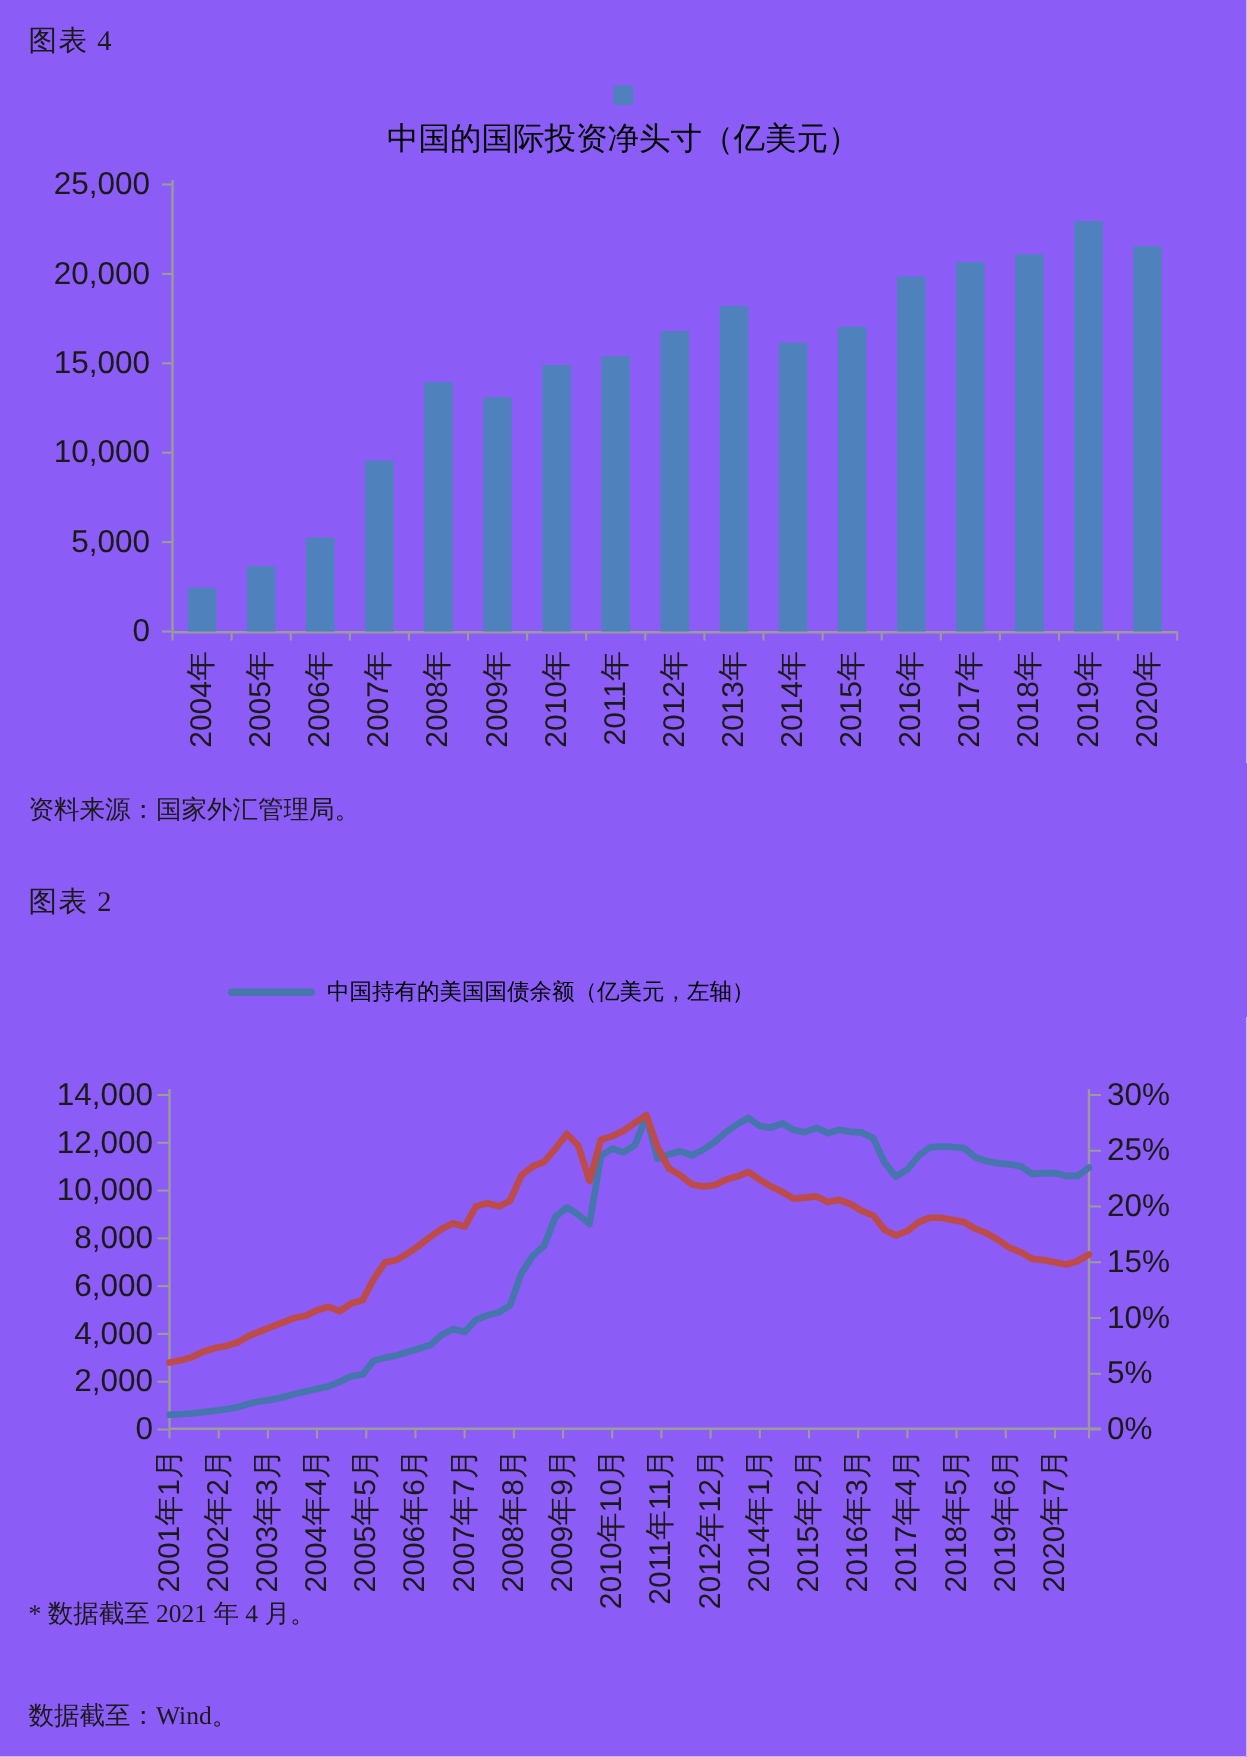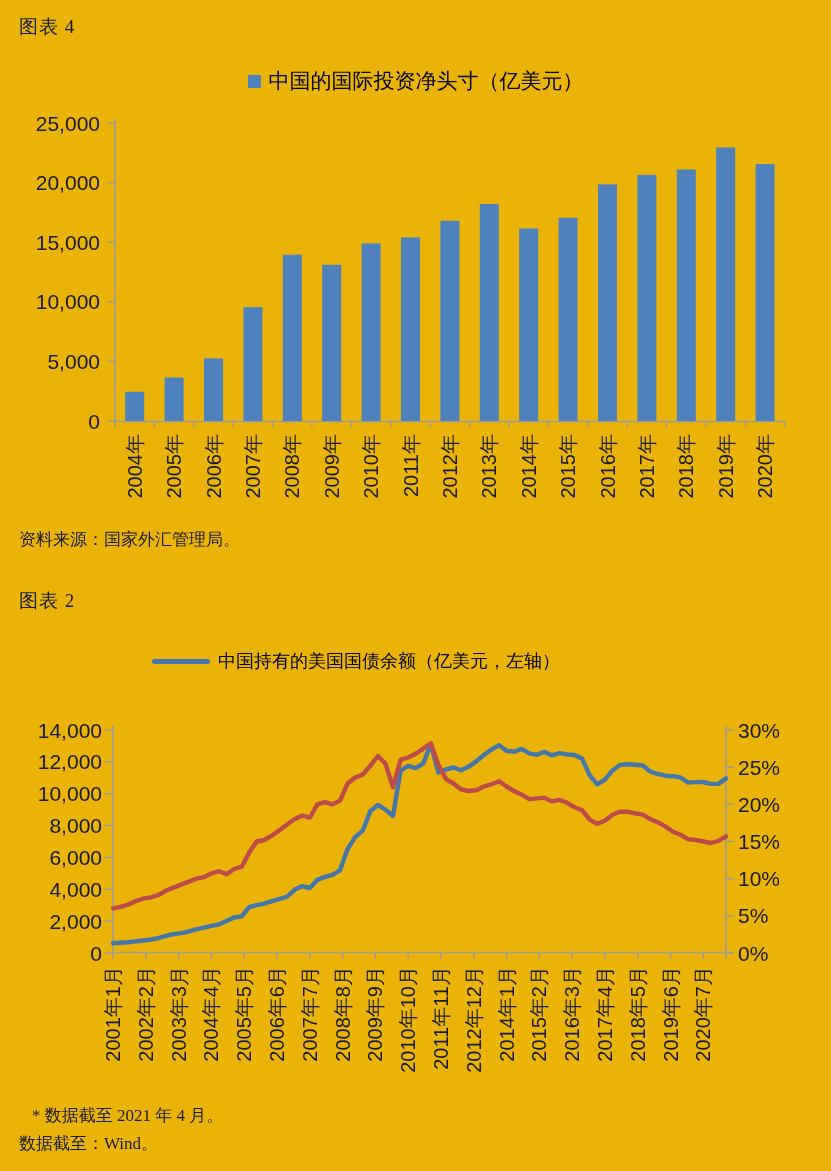--- a/index.html
+++ b/index.html
@@ -1,31 +1,31 @@
 <!DOCTYPE html>
 <html><head>
 <meta charset="utf-8">
 <style>
   html,body{margin:0;padding:0;background:#ffffff;}
   .page{
-    position:relative;width:831px;height:1171px;background:#eab308;overflow:hidden;
+    position:relative;width:831px;height:1171px;background:#8b5cf6;overflow:hidden;
     font-family:"Liberation Serif","DejaVu Serif",serif;color:#000;
   }
   .fig-label{position:absolute;left:19px;font-size:19px;color:#1a1a1a;letter-spacing:1px;}
   .src-note{position:absolute;left:19px;font-size:17px;color:#1a1a1a;}
   .chart1-legend{
     position:absolute;left:0;top:66px;width:831px;height:30px;
-    display:flex;align-items:center;justify-content:center;gap:8px;
+    display:flex;align-items:center;justify-content:center;gap:8px;flex-direction:column;
   }
   .chart1-legend .swatch{width:13px;height:13px;flex:0 0 auto;}
   .chart1-legend .label{font-size:21px;}
   .chart2-legend{position:absolute;left:152px;top:641px;width:620px;}
   .chart2-legend .row{display:flex;align-items:center;height:40px;gap:8px;}
   .chart2-legend .line-swatch{width:58px;height:5px;border-radius:3px;flex:0 0 auto;}
-  .chart2-legend .label{font-size:18px;}
+  .chart2-legend .label{font-size:15px;}
   svg{position:absolute;left:0;overflow:visible;}
   svg text{font-family:"Liberation Sans","DejaVu Sans",sans-serif;}
 </style>
 </head>
 <body>
 
 <div class="page">
 
   <div class="fig-label" style="top:14px;">图表 4</div>
 
@@ -184,16 +184,16 @@
       <text x="637.7078189300412" y="246" fill="#1a1a1a" text-anchor="end" font-size="20px" dominant-baseline="central" transform="rotate(-90 637.7078189300412 246)">2018年5月</text>
       <line x1="670.5020576131687" y1="233" x2="670.5020576131687" y2="239" stroke="#9b9b9b" stroke-width="1.4"></line>
       <text x="670.5020576131687" y="246" fill="#1a1a1a" text-anchor="end" font-size="20px" dominant-baseline="central" transform="rotate(-90 670.5020576131687 246)">2019年6月</text>
       <line x1="703.2962962962963" y1="233" x2="703.2962962962963" y2="239" stroke="#9b9b9b" stroke-width="1.4"></line>
       <text x="703.2962962962963" y="246" fill="#1a1a1a" text-anchor="end" font-size="20px" dominant-baseline="central" transform="rotate(-90 703.2962962962963 246)">2020年7月</text>
       <line x1="726" y1="233" x2="726" y2="239" stroke="#9b9b9b" stroke-width="1.4"></line>
       <polyline points="113.0,223.2 120.6,222.8 128.1,222.3 135.7,221.4 143.3,220.5 150.8,219.5 158.4,218.2 166.0,215.8 173.5,214.1 181.1,213.1 188.7,211.5 196.2,209.4 203.8,207.7 211.4,205.9 219.0,204.3 226.5,201.1 234.1,197.5 241.7,196.4 249.2,187.1 256.8,185.1 264.4,183.6 271.9,181.2 279.5,179.0 287.1,176.6 294.6,169.8 302.2,166.1 309.8,168.0 317.3,159.9 324.9,156.9 332.5,154.9 340.0,150.3 347.6,129.0 355.2,117.1 362.7,110.7 370.3,91.2 377.9,84.9 385.4,89.6 393.0,96.0 400.6,50.5 408.1,45.8 415.7,48.2 423.3,43.4 430.9,24.3 438.4,52.4 446.0,49.5 453.6,47.5 461.1,50.3 468.7,46.6 476.3,41.4 483.8,35.0 491.4,29.6 499.0,25.2 506.5,30.7 514.1,31.8 521.7,28.9 529.2,33.4 536.8,34.8 544.4,31.8 551.9,35.4 559.5,33.2 567.1,34.5 574.6,35.0 582.2,38.8 589.8,55.3 597.3,64.4 604.9,59.7 612.5,50.4 620.0,44.9 627.6,44.3 635.2,44.7 642.8,45.4 650.3,51.6 657.9,54.0 665.5,55.7 673.0,56.2 680.6,57.5 688.2,62.6 695.7,62.1 703.3,62.0 710.9,63.9 718.4,63.9 726.0,58.4" fill="none" stroke="#4576ac" stroke-width="4.4" stroke-linejoin="round" stroke-linecap="round"></polyline>
       <polyline points="113.0,188.4 120.6,186.9 128.1,184.7 135.7,181.0 143.3,178.7 150.8,177.3 158.4,175.0 166.0,170.6 173.5,167.6 181.1,164.6 188.7,161.6 196.2,158.7 203.8,157.2 211.4,153.5 219.0,151.2 226.5,154.2 234.1,149.0 241.7,146.8 249.2,132.6 256.8,121.5 264.4,120.0 271.9,115.6 279.5,110.3 287.1,104.4 294.6,99.2 302.2,95.5 309.8,97.7 317.3,84.3 324.9,82.1 332.5,84.3 340.0,80.6 347.6,63.5 355.2,57.6 362.7,54.6 370.3,45.7 377.9,36.0 385.4,43.5 393.0,67.2 400.6,39.7 408.1,37.5 415.7,33.8 423.3,28.6 430.9,23.4 438.4,44.9 446.0,59.1 453.6,63.5 461.1,69.5 468.7,71.0 476.3,70.2 483.8,66.5 491.4,64.3 499.0,61.3 506.5,66.5 514.1,71.0 521.7,74.7 529.2,79.1 536.8,78.4 544.4,77.6 551.9,81.4 559.5,79.9 567.1,82.8 574.6,87.3 582.2,90.3 589.8,99.9 597.3,103.7 604.9,100.7 612.5,94.7 620.0,91.8 627.6,91.8 635.2,93.3 642.8,94.7 650.3,99.2 657.9,102.2 665.5,106.6 673.0,111.8 680.6,114.8 688.2,119.3 695.7,120.0 703.3,121.5 710.9,123.0 718.4,120.8 726.0,116.3" fill="none" stroke="#bd4b48" stroke-width="4.4" stroke-linejoin="round" stroke-linecap="round"></polyline>
     </svg>
 
-  <div class="src-note" style="top:1104px;margin-left:13px;">* 数据截至 2021 年 4 月。</div>
+  <div class="src-note" style="top:1064px;">* 数据截至 2021 年 4 月。</div>
   <div class="src-note" style="top:1132px;">数据截至：Wind。</div>
 
 </div>
 
 </body></html>

